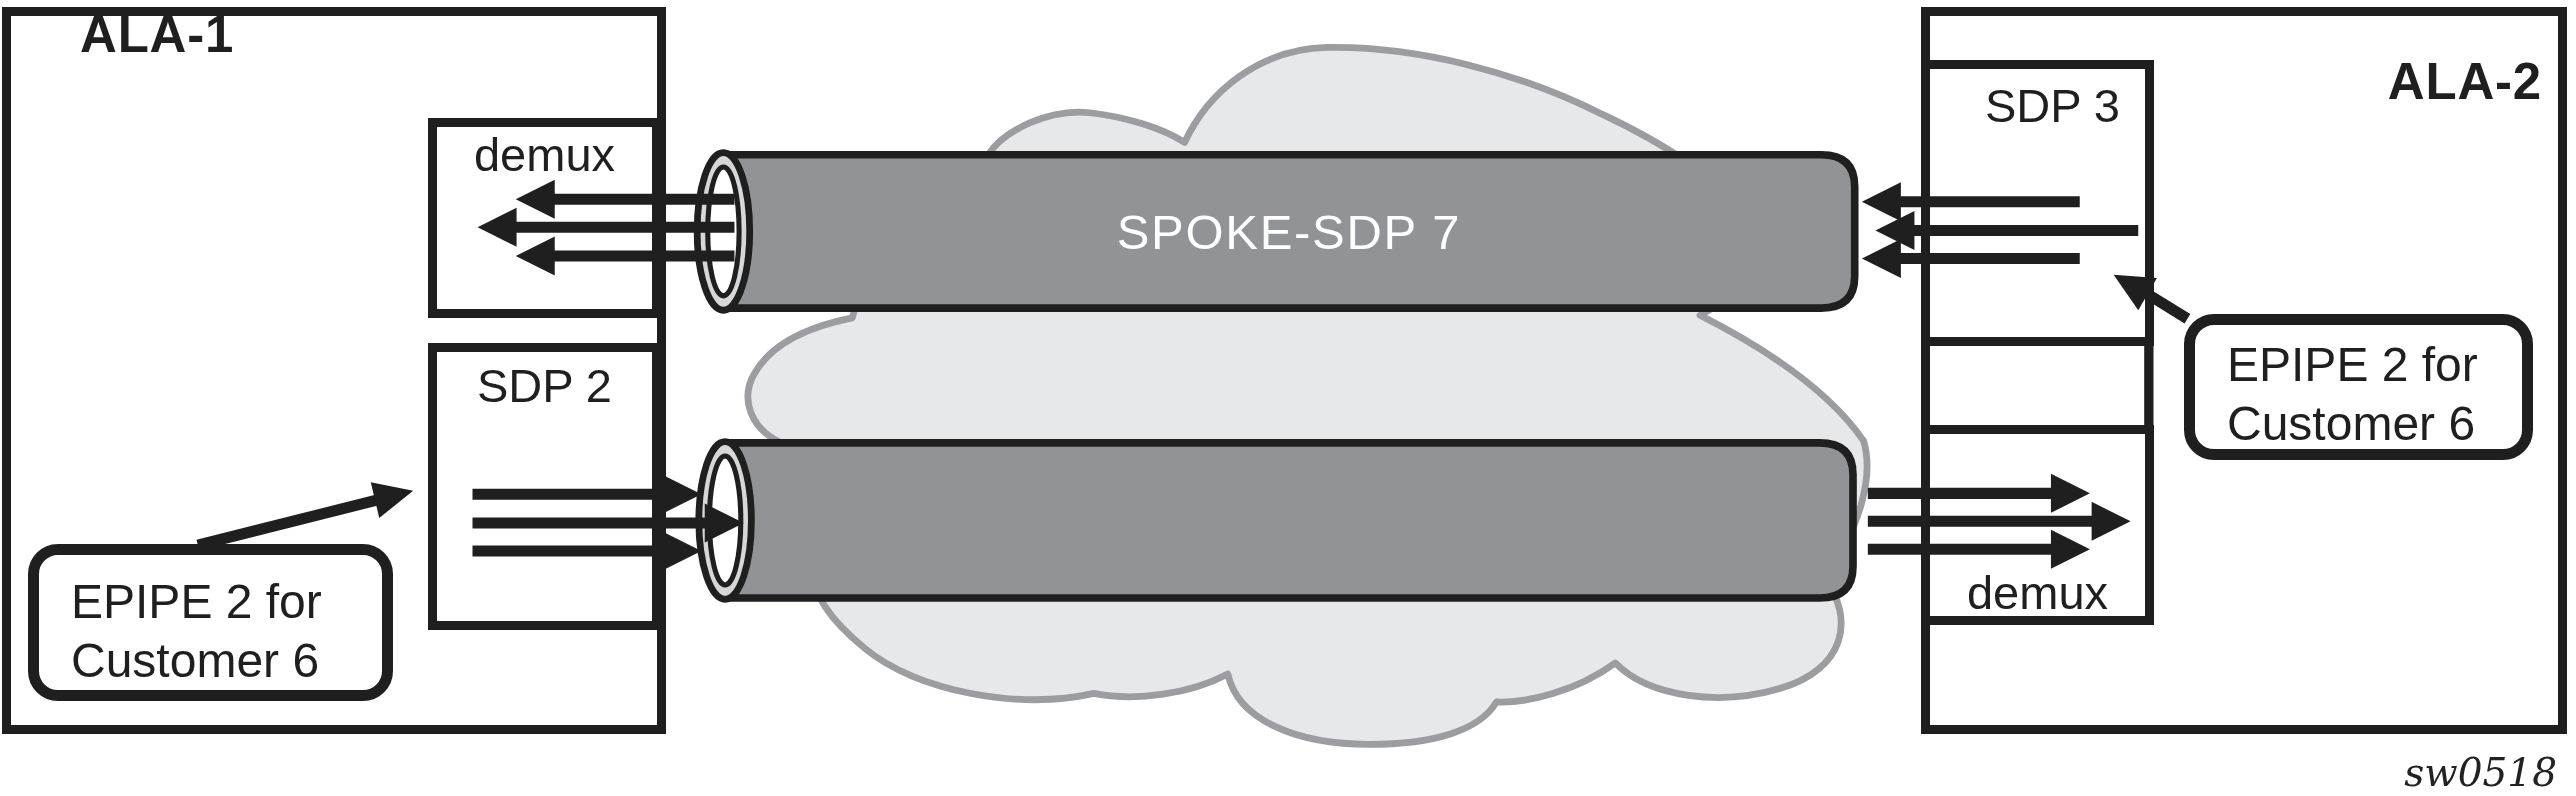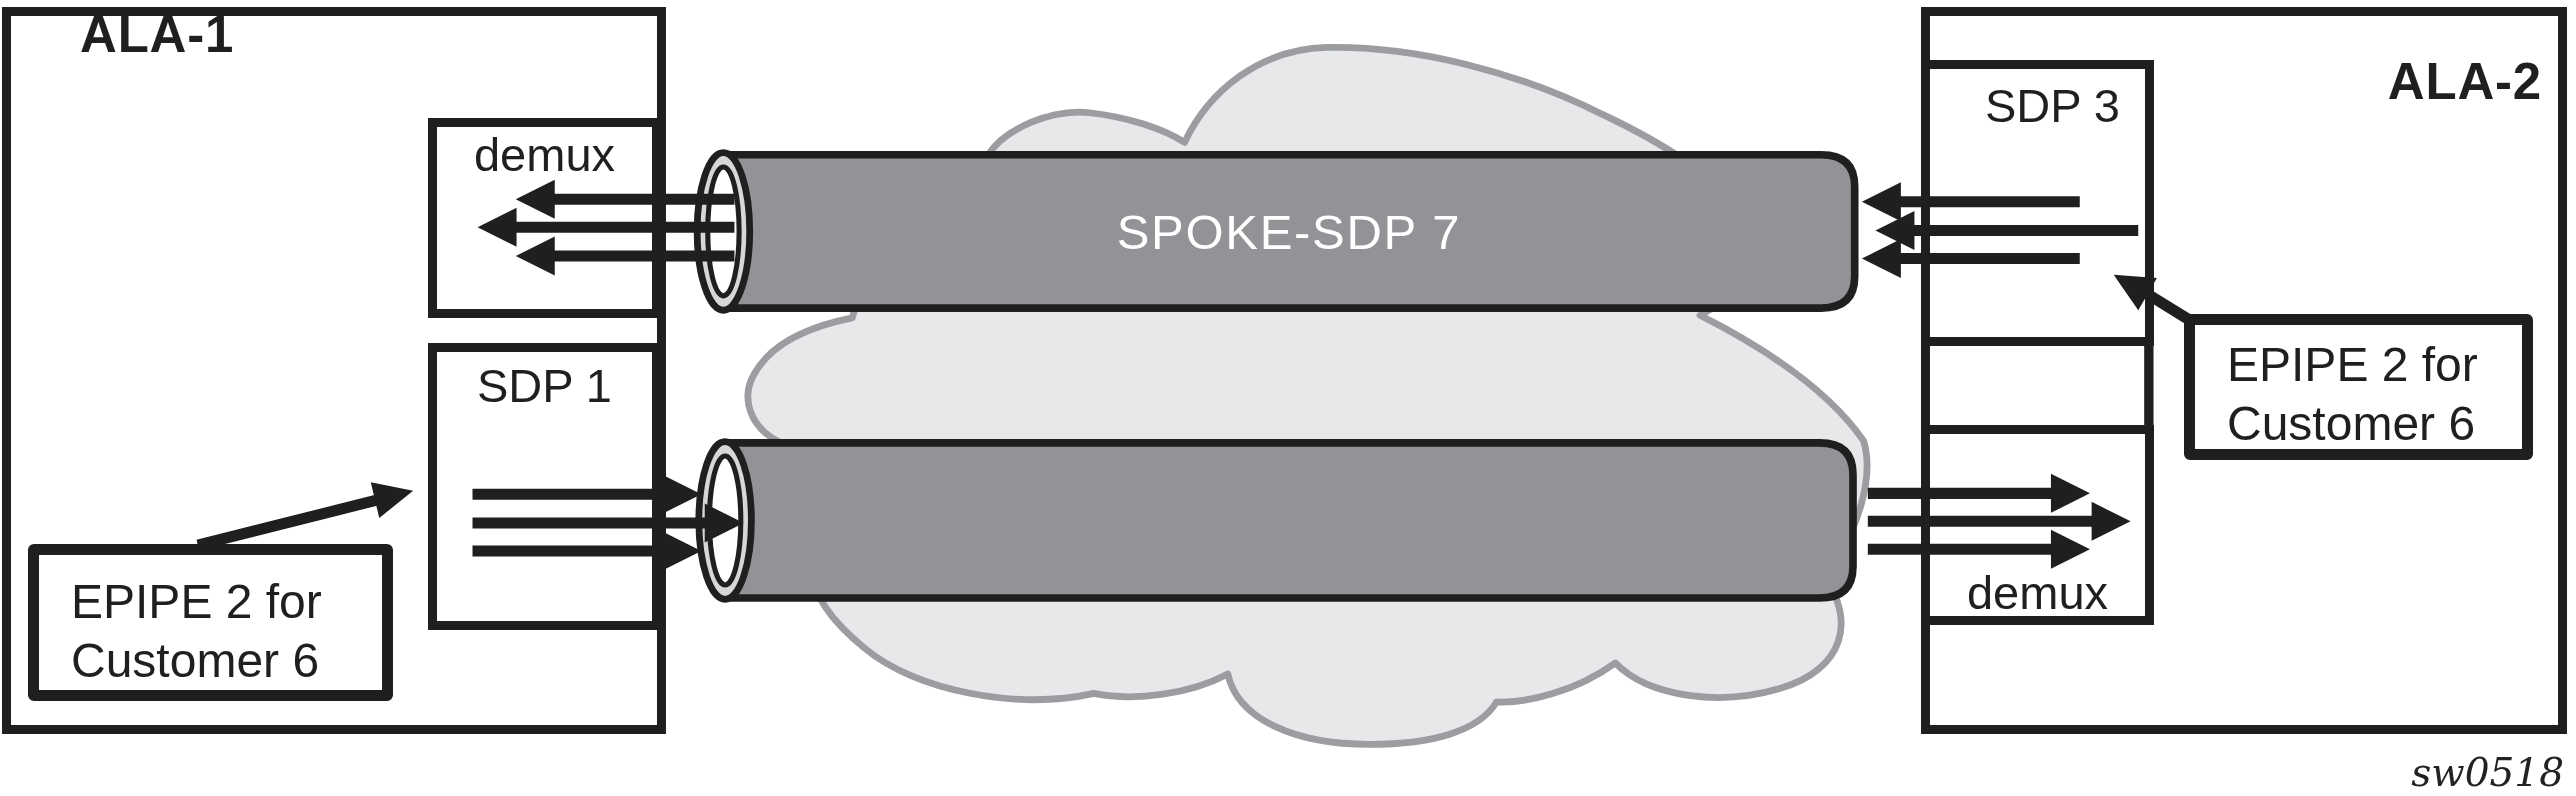--- a/index.html
+++ b/index.html
@@ -8,21 +8,21 @@
   .layer{position:absolute;left:0;top:0;width:2576px;height:796px;}
   svg.layer{display:block;}
   .z1{z-index:1}.z2{z-index:2}.z3{z-index:3}.z4{z-index:4}
 
   .node-box{position:absolute;border:9.3px solid var(--line);box-sizing:border-box;background:transparent;}
   .inner-box{position:absolute;border:9.3px solid var(--line);box-sizing:border-box;background:transparent;}
   .node-title{position:absolute;font-size:51px;font-weight:bold;letter-spacing:0.8px;}
   .box-label{position:absolute;font-size:47px;text-align:center;}
   .tube-label{position:absolute;width:644px;text-align:center;font-size:49px;color:#fff;letter-spacing:1.7px;}
 
-  .callout{position:absolute;border:11px solid var(--line);border-radius:6px;background:#fff;
+  .callout{position:absolute;border:11px solid var(--line);border-radius:30px;background:#fff;
            box-sizing:border-box;font-size:48px;line-height:59px;padding-top:17px;}
   .callout .c-line{padding-left:32px;white-space:nowrap;}
 
   .figure-id{position:absolute;font-family:"DejaVu Serif", serif;font-style:italic;font-size:39px;color:#222;}
 
   .cloud{fill:var(--cloud-fill);stroke:var(--cloud-border);stroke-width:8;stroke-linejoin:round;}
   .tube{fill:var(--tube-fill);stroke:var(--line);stroke-width:9;}
   .tube-mouth-outer{fill:var(--mouth-ring);stroke:var(--line);stroke-width:8;}
   .tube-mouth-inner{fill:#fff;stroke:var(--line);stroke-width:6;}
   .flow{stroke:var(--line);stroke-width:13;}
@@ -71,21 +71,21 @@
 
   <div class="tube-label z2 layer" style="left:967px;top:204px;height:56px;line-height:56px;width:644px;">SPOKE-SDP 7</div>
 
   <div class="node-box z2" style="left:1.7px;top:6.8px;width:664px;height:727px;"></div>
   <div class="node-title z2" style="left:34px;top:5px;margin-left:46px;">ALA-1</div>
 
   <div class="inner-box z2" style="left:428px;top:118px;width:233px;height:200px;"></div>
   <div class="box-label z2" style="left:428px;top:127px;width:233px;">demux</div>
 
   <div class="inner-box z2" style="left:428px;top:343px;width:233px;height:287px;"></div>
-  <div class="box-label z2" style="left:428px;top:358px;width:233px;">SDP 1</div>
+  <div class="box-label z2" style="left:428px;top:358px;width:233px;">SDP 2</div>
 
   <div class="node-box z2" style="left:1921px;top:6.8px;width:646px;height:727px;"></div>
   <div class="node-title z2" style="left:2372px;top:20.4px;width:170px;text-align:right;margin-top:32px;">ALA-2</div>
 
   <div class="inner-box z2" style="left:1921px;top:60px;width:233px;height:286px;"></div>
   <div class="box-label z2" style="left:1921px;top:78px;width:263px;">SDP 3</div>
 
   <div class="inner-box z2" style="left:1921px;top:425px;width:233px;height:200px;"></div>
   <div class="box-label z2" style="left:1921px;top:565px;width:233px;">demux</div>
 
@@ -142,16 +142,16 @@
   <div class="callout z4" style="left:28px;top:544px;width:365px;height:157px;">
     <div class="c-line">EPIPE 2 for</div>
     <div class="c-line">Customer 6</div>
   </div>
 
   <div class="callout z4" style="left:2184px;top:314px;width:349px;height:146px;padding-top:10.2px;">
     <div class="c-line">EPIPE 2 for</div>
     <div class="c-line">Customer 6</div>
   </div>
 
-  <div class="figure-id z4" style="right:12px;top:750px;">sw0518</div>
+  <div class="figure-id z4" style="right:19px;top:750px;">sw0518</div>
 
 </div>
 
 
 </body></html>

